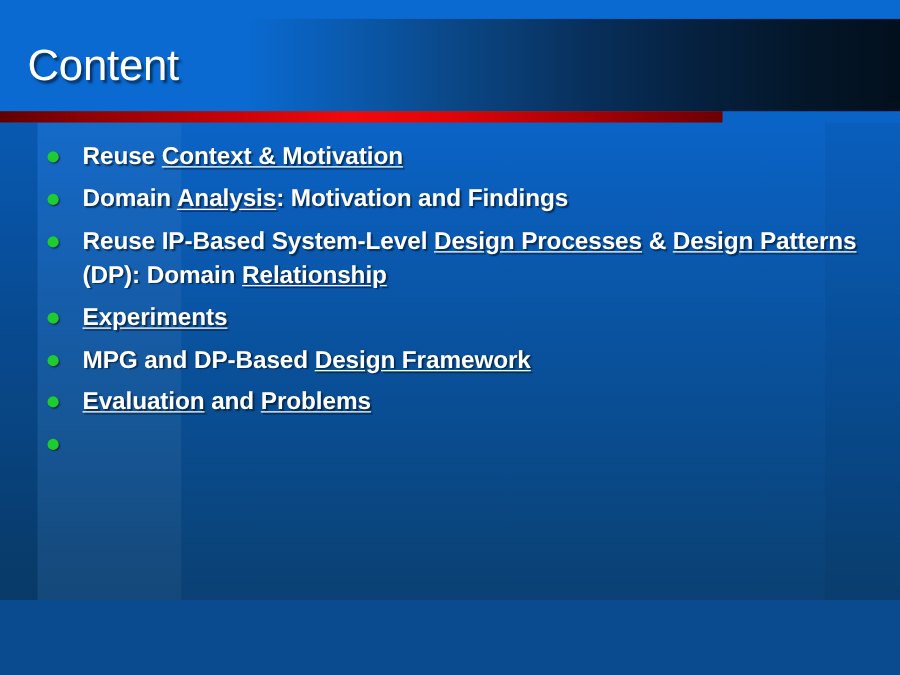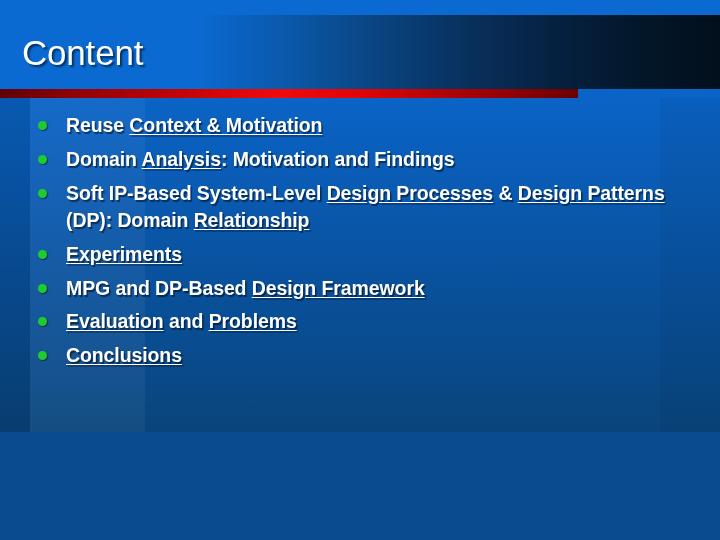--- a/index.html
+++ b/index.html
@@ -9,21 +9,21 @@
   body {
     width: 720px;
     height: 540px;
     overflow: hidden;
     font-family: "Liberation Sans", sans-serif;
     background: #0a4a8f;
   }
   .slide {
     position: relative;
     width: 720px;
-    height: 432px;
+    height: 480px;
     overflow: hidden;
     background: #0b63c4;
   }
 
   
   .bg-base {
     position: absolute;
     left: 0; top: 0;
     width: 720px; height: 540px;
     background: linear-gradient(to bottom,
@@ -189,25 +189,25 @@
   <div class="header-left-flat"></div>
   <div class="header-top-strip"></div>
 
   <div class="slide-title">Content</div>
 
   <div class="red-rule-top"></div>
 
   <div class="bullet-list">
       <div class="bullet-item"><span class="dot"></span><span>Reuse </span><span class="u">Context &amp; Motivation</span></div>
       <div class="bullet-item"><span class="dot"></span><span>Domain </span><span class="u">Analysis</span><span>: Motivation and Findings</span></div>
-      <div class="bullet-item"><span class="dot"></span><span>Soft IP-Based System-Level </span><span class="u">Design Processes</span><span>  &amp; </span><span class="u">Design Patterns</span><span> (DP): Domain </span><span class="u">Relationship</span></div>
+      <div class="bullet-item"><span class="dot"></span><span>Reuse IP-Based System-Level </span><span class="u">Design Processes</span><span>  &amp; </span><span class="u">Design Patterns</span><span> (DP): Domain </span><span class="u">Relationship</span></div>
       <div class="bullet-item"><span class="dot"></span><span class="u">Experiments</span></div>
       <div class="bullet-item"><span class="dot"></span><span>MPG and DP-Based </span><span class="u">Design Framework</span></div>
       <div class="bullet-item"><span class="dot"></span><span class="u">Evaluation</span><span> and </span><span class="u">Problems</span></div>
-      <div class="bullet-item"><span class="dot"></span><span class="u">Conclusions</span></div>
+      <div class="bullet-item"><span class="dot"></span></div>
     </div>
 
   <div class="blue-under-red-left"></div>
   <div class="red-rule-bottom"></div>
 
   <div class="page-number">2</div>
 
 </div>
 
 </body></html>

